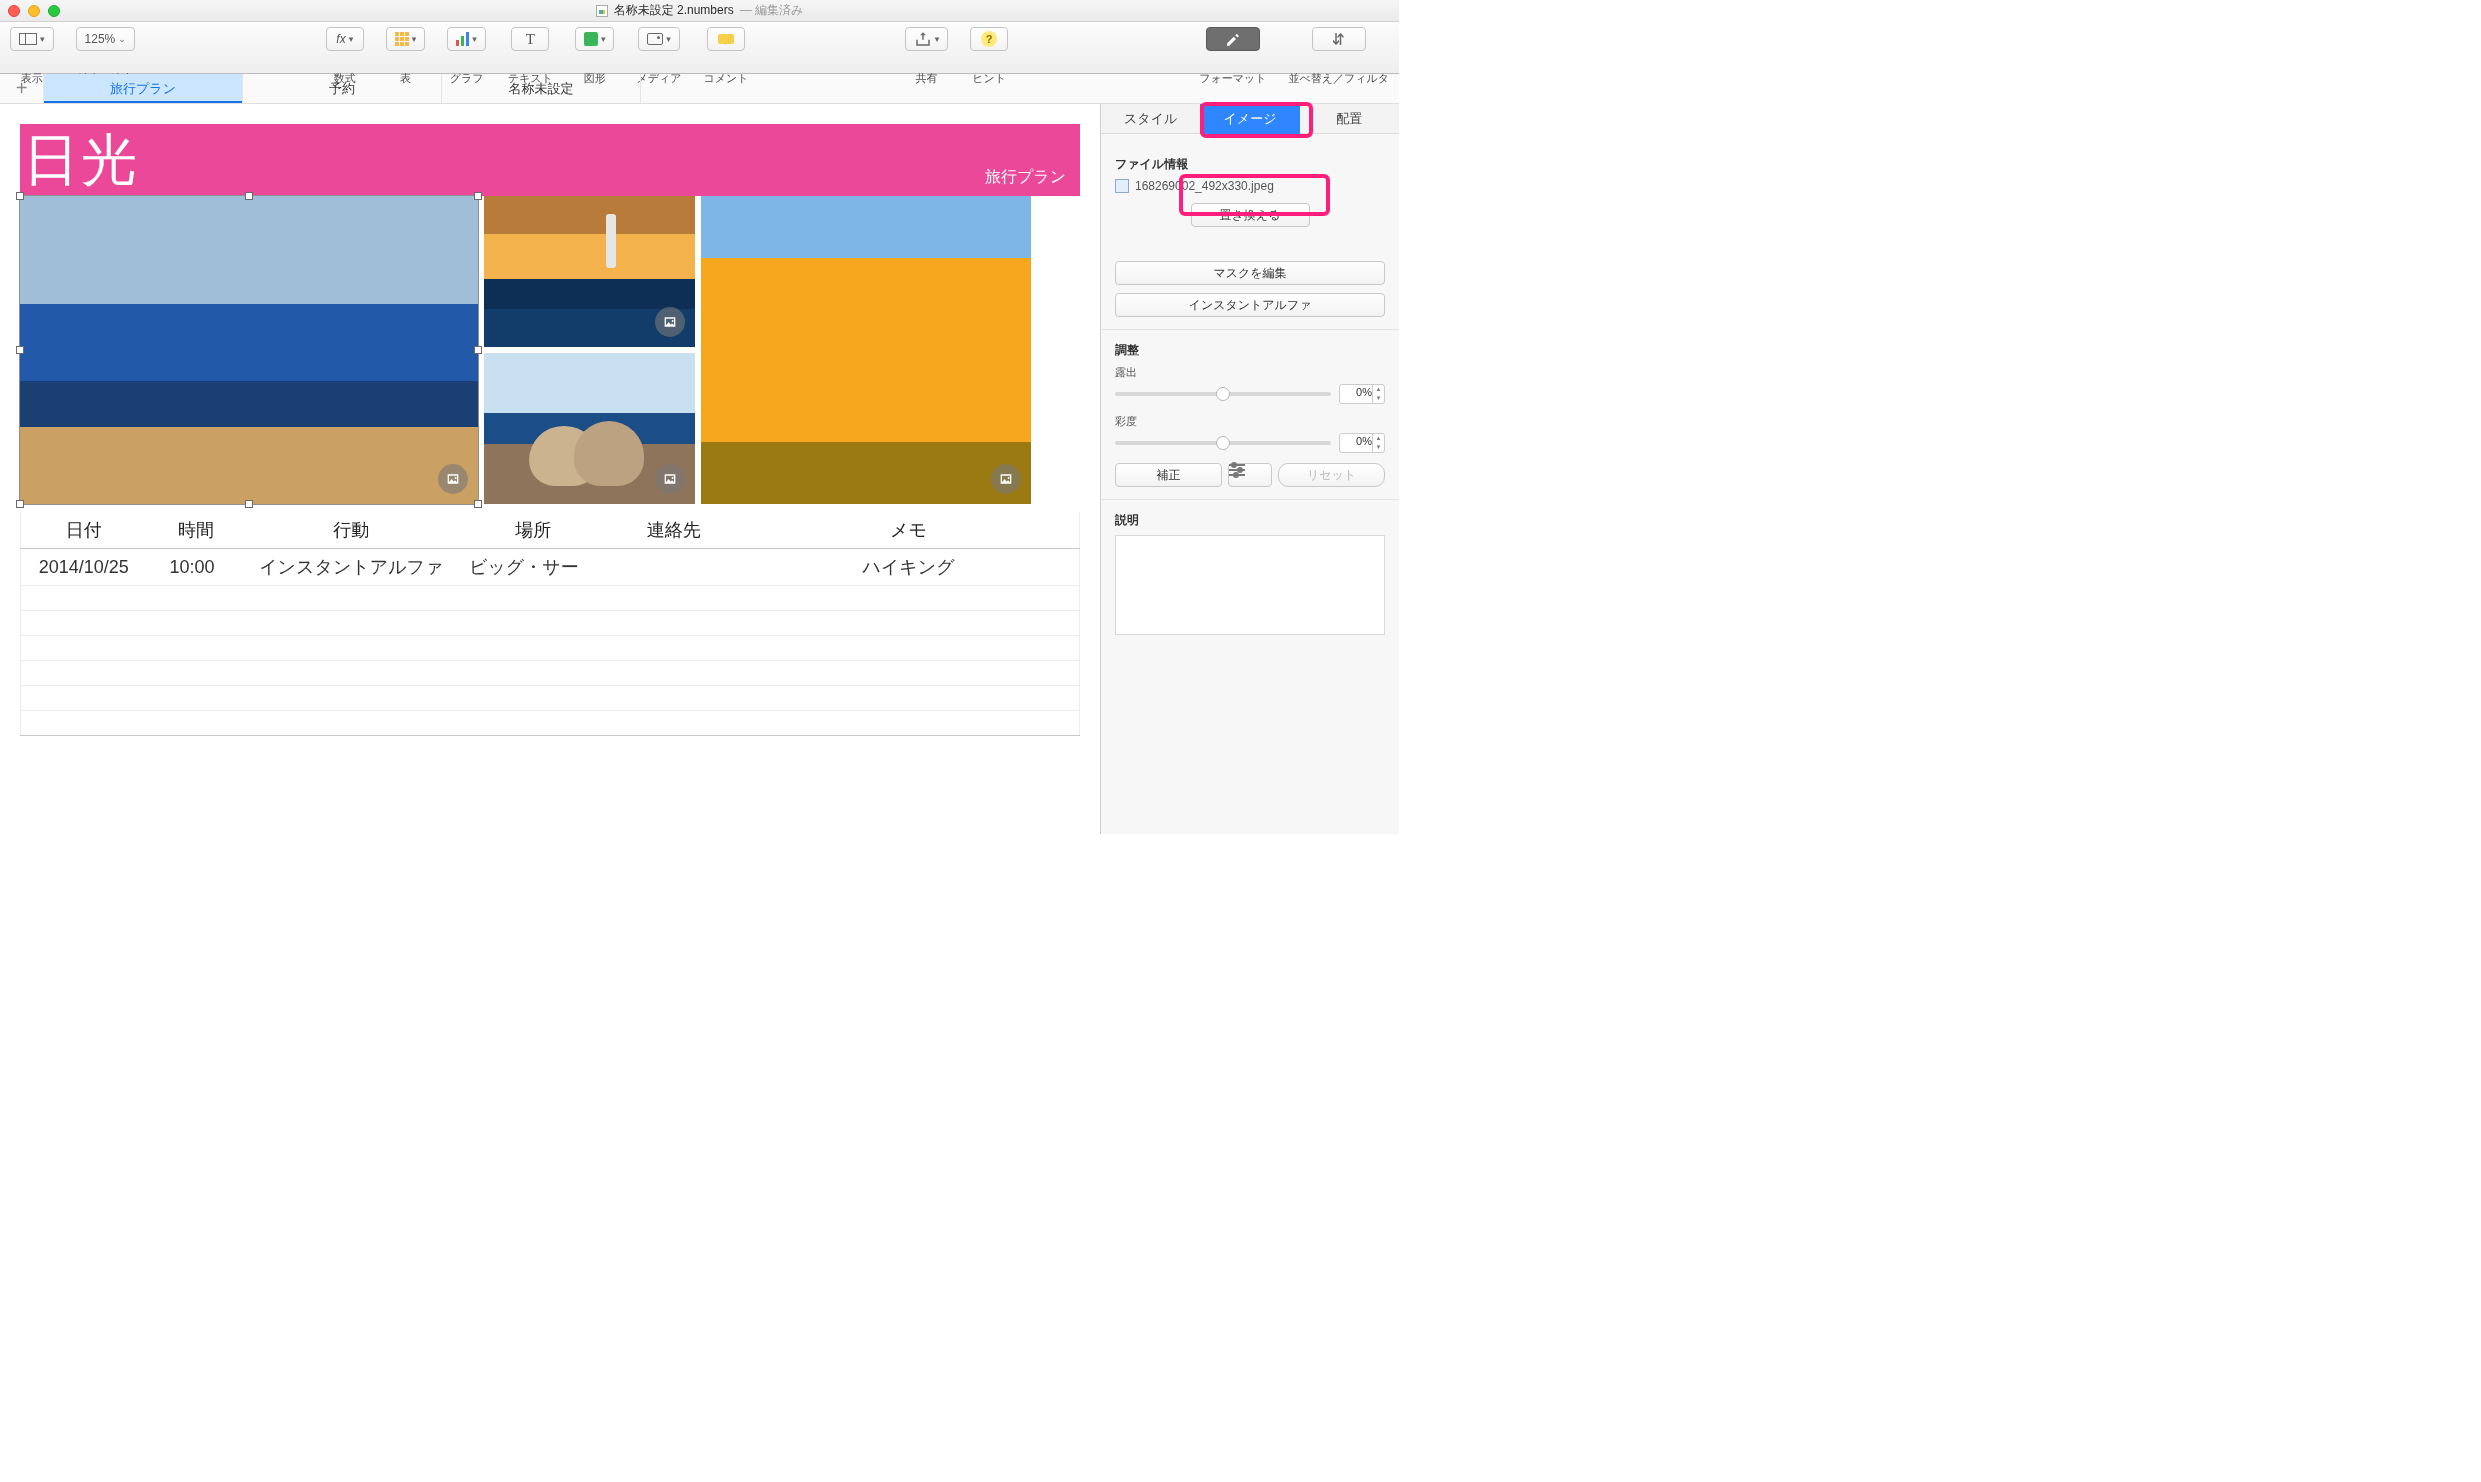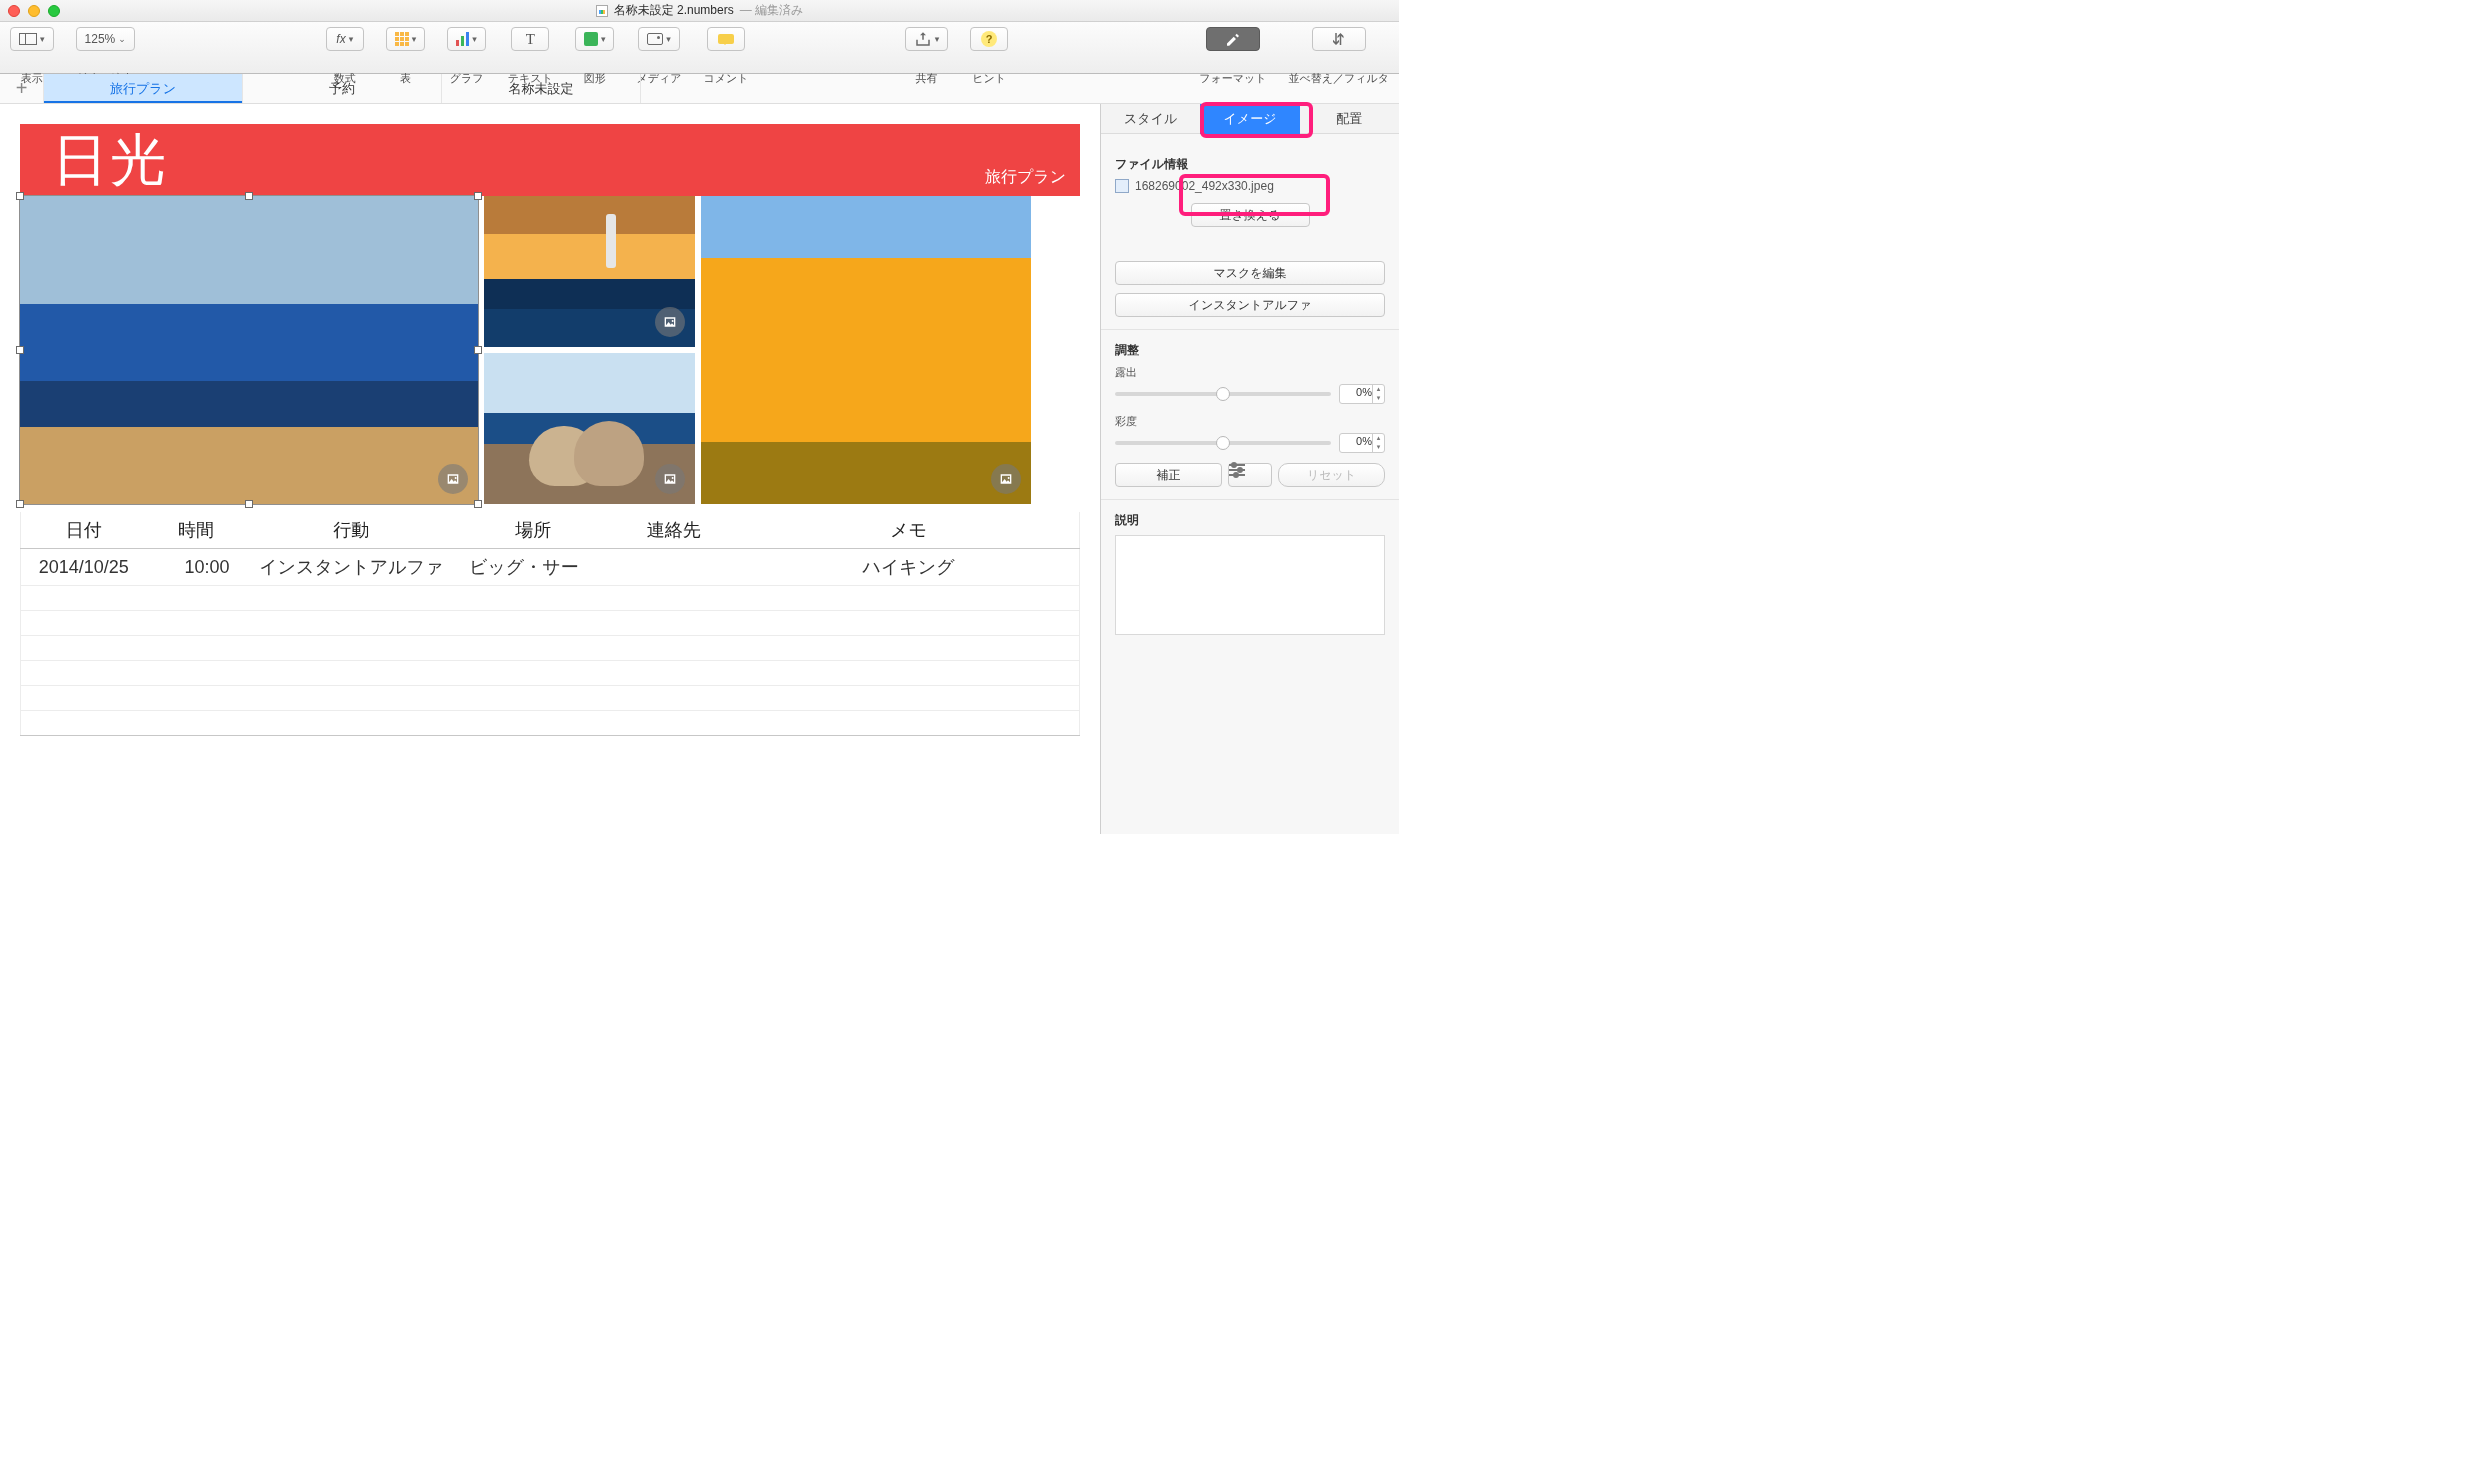--- a/index.html
+++ b/index.html
@@ -32,21 +32,21 @@
 .addsheet { width:44px; display:flex; align-items:center; justify-content:center; border-right:1px solid #e5e5e5; color:#888; font-size:20px; }
 .sheet-tab { flex:0 0 199px; display:flex; align-items:center; justify-content:center; border-right:1px solid #e5e5e5; font-size:13px; color:#333; }
 .sheet-tab.active { background:#cde6ff; color:#1673e6; box-shadow:inset 0 -2px 0 #1673e6;}
 
 
 .workspace { display:flex; height:calc(834px - 22px - 52px - 30px); }
 .canvas { flex:1; background:#fff; padding:20px 20px 0 20px; overflow:hidden; position:relative; }
 .inspector { width:299px; border-left:1px solid #cecece; background:#f7f7f7; display:flex; flex-direction:column; }
 
 
-.banner { background:#ef4444; color:#fff; padding:8px 18px 8px 32px; position:relative; }
+.banner { background:#ec4899; color:#fff; padding:8px 18px 8px 3px; position:relative; }
 .banner-title{ font-size:56px; font-weight:200; line-height:1; letter-spacing:2px;}
 .banner-sub{ position:absolute; right:14px; bottom:8px; font-size:16px; font-weight:300;}
 
 .photos { display:flex; gap:6px; margin-top:0; position:relative; }
 .photo { position:relative; }
 .p-main { width:458px; height:308px; background:linear-gradient(180deg,#9fbfd8 0 35%,#2259a8 35% 60%,#1a3f73 60% 75%,#caa063 75%); }
 .p-col { display:flex; flex-direction:column; gap:6px; }
 .p-small { width:211px; height:151px; }
 .p2 { background:linear-gradient(180deg,#b97b3a 0 25%,#f4b24d 25% 55%,#0e2f55 55% 75%,#123d6b 75%); position:relative; }
 .p2::after{content:'';position:absolute;left:58%;top:18px;width:10px;height:54px;background:#e6e6e6;border-radius:3px;}
@@ -342,21 +342,21 @@
         <th class="col2">時間</th>
         <th class="col3">行動</th>
         <th class="col4">場所</th>
         <th class="col5">連絡先</th>
         <th class="col6">メモ</th>
       </tr>
         </thead>
       <tbody>
         <tr>
           <td>2014/10/25</td>
-          <td class="col2" style="text-align:right;padding-right:16px">10:00</td>
+          <td class="col2" style="padding-right:16px">10:00</td>
           <td>インスタントアルファ</td>
           <td style="text-align:left;padding-left:12px">ビッグ・サー</td>
           <td></td>
           <td>ハイキング</td>
         </tr>
         <tr>
             <td></td>
             <td></td>
             <td></td>
             <td></td>

